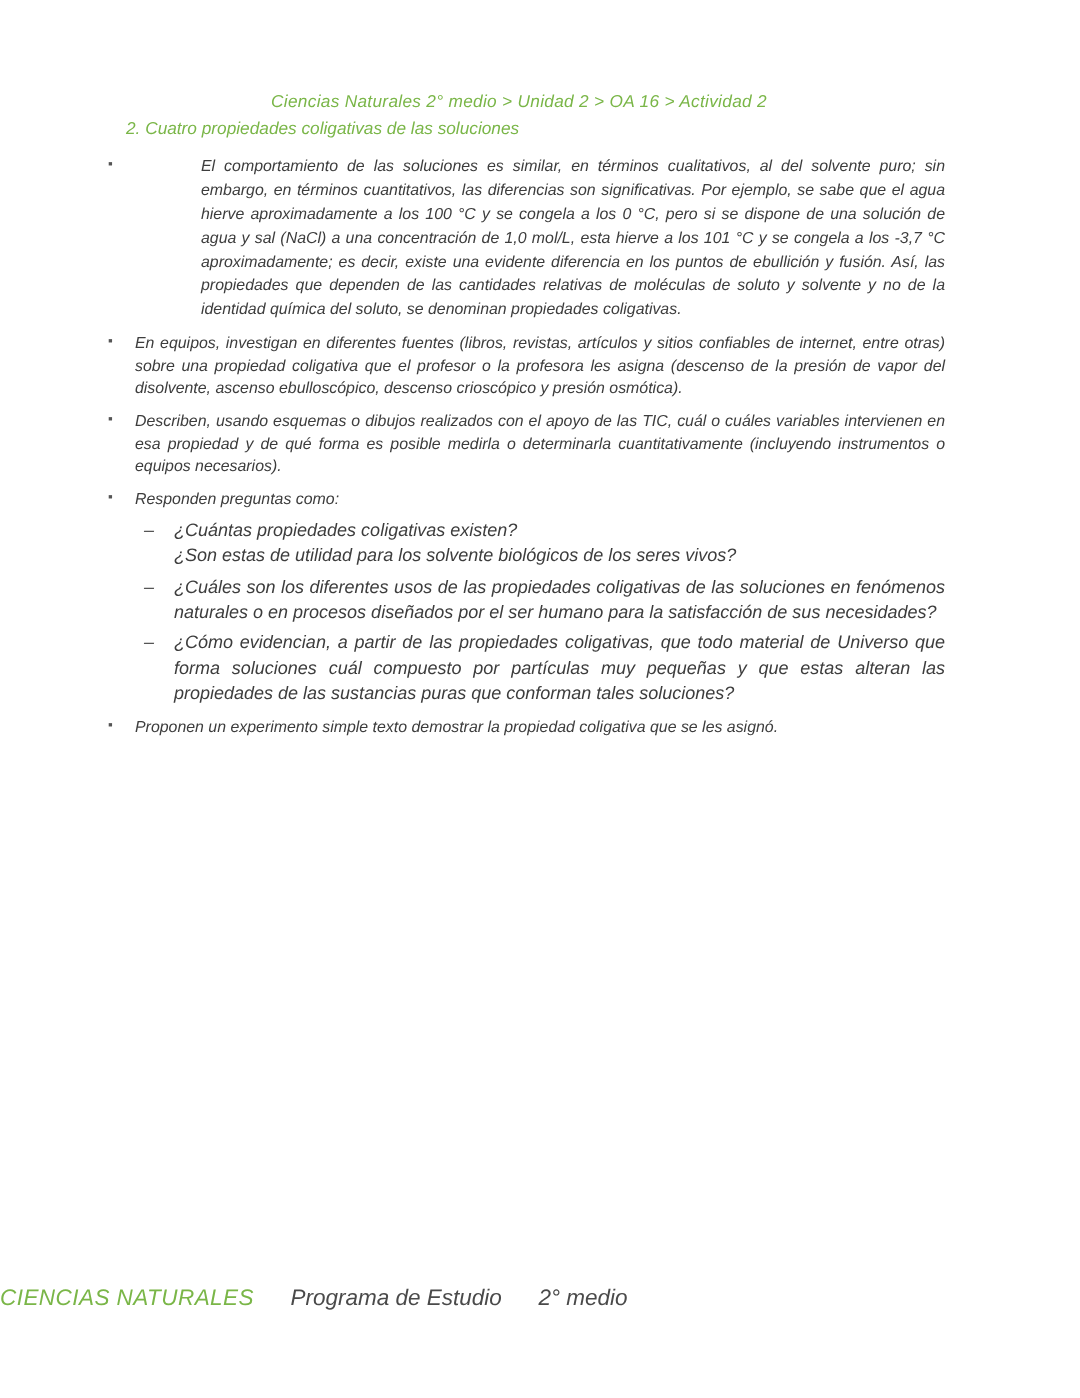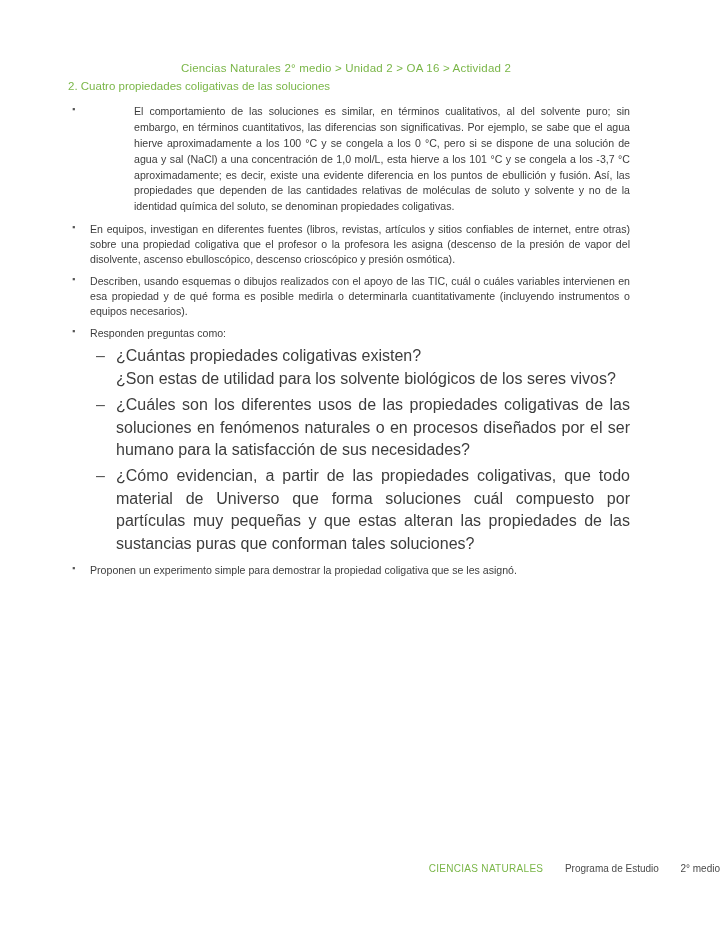--- a/index.html
+++ b/index.html
@@ -14,33 +14,34 @@
     color: #3a3a3a;
     position: relative;
     overflow: hidden;
   }
   .page {
     position: relative;
     width: 720px;
     height: 932px;
     box-sizing: border-box;
     padding: 62px 90px 0 62px;
+    font-style: italic;
   }
   .breadcrumb {
     text-align: center;
     color: #7ab648;
     font-size: 11.5px;
     letter-spacing: 0.2px;
     margin: 0 0 6px 0;
     font-weight: 400;
   }
   .section-title {
     color: #7ab648;
     font-size: 11.5px;
-    margin: 0 0 12px 0;
+    margin: 0 0 12px 16px;
     padding-left: 6px;
     font-weight: 400;
   }
   ul.lvl1 {
     list-style: none;
     margin: 0;
     padding: 0;
   }
   ul.lvl1 > li {
     position: relative;
@@ -74,42 +75,42 @@
   }
   ul.lvl2 {
     list-style: none;
     margin: 4px 0 0 0;
     padding: 0;
   }
   ul.lvl2 > li {
     position: relative;
     padding-left: 26px;
     margin-bottom: 3px;
-    font-size: 16px;
+    font-size: 12px;
     line-height: 1.42;
     text-align: justify;
     color: #3d3d3d;
   }
   ul.lvl2 > li::before {
     content: "\2013";
     position: absolute;
     left: 6px;
     top: 0;
     color: #555;
   }
   .sub-line {
     display: block;
   }
   .footer {
     position: absolute;
-    left: 12px;
+    left: 0;
     right: 0;
     bottom: 58px;
-    text-align: right;
-    font-size: 10px;
+    text-align: left;
+    font-size: 15px;
   }
   .footer .f-brand {
     color: #7ab648;
     letter-spacing: 0.3px;
   }
   .footer .f-sep {
     display: inline-block;
     width: 16px;
   }
   .footer .f-prog {
@@ -157,21 +158,21 @@
             <span class="sub-line">¿Cuáles son los diferentes usos de las propiedades coligativas de las soluciones en fenómenos naturales o en procesos diseñados por el ser humano para la satisfacción de sus necesidades?</span>
           </li>
           <li>
             <span class="sub-line">¿Cómo evidencian, a partir de las propiedades coligativas, que todo material de Universo que forma soluciones cuál compuesto por partículas muy pequeñas y que estas alteran las propiedades de las sustancias puras que conforman tales soluciones?</span>
           </li>
         </ul>
       </div>
     </li>
 
     <li>
-      <span>Proponen un experimento simple para demostrar la propiedad coligativa que se les asignó.</span>
+      <span>Proponen un experimento simple texto demostrar la propiedad coligativa que se les asignó.</span>
     </li>
 
 
   </ul>
 
   <div class="footer">
     <span class="f-brand">CIENCIAS NATURALES</span>
     <span class="f-sep"></span>
     <span class="f-prog">Programa de Estudio</span>
     <span class="f-sep"></span>

